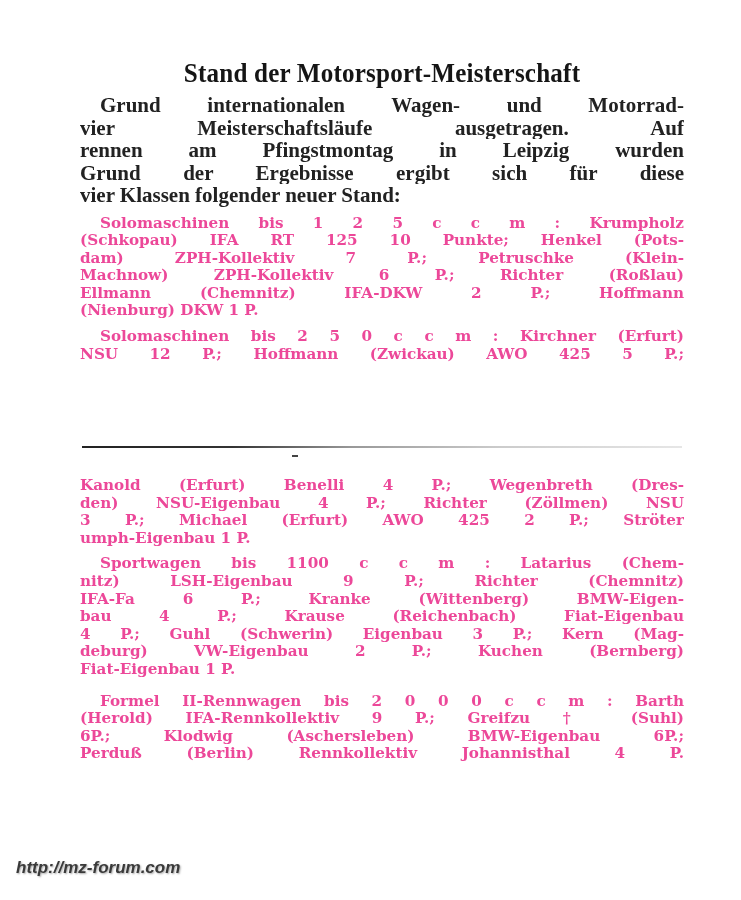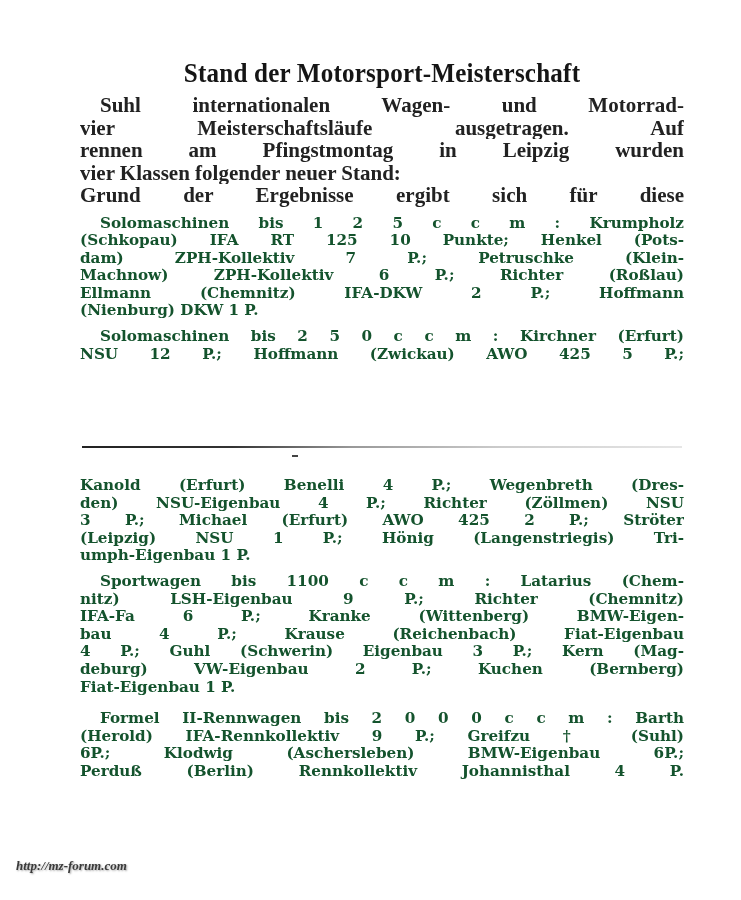--- a/index.html
+++ b/index.html
@@ -23,52 +23,52 @@
       display: block; text-align: justify; text-align-last: justify;
       white-space: nowrap; overflow: hidden;
       font-weight: bold;
     }
     .lead .line {
       font-family: "Liberation Serif", "DejaVu Serif", serif;
       font-size: 21px; line-height: 22.5px; font-weight: bold; color: #222;
     }
     .body-para .line {
       font-family: "DejaVu Serif", "Liberation Serif", serif;
-      font-size: 15.2px; line-height: 17.6px; color: #14532d;
+      font-size: 15.2px; line-height: 17.6px; color: #ec4899;
     }
     .body-para { margin-top: 8px; }
     .line.last { text-align-last: left; }
     .indent { padding-left: 20px; }
     .rule {
       position: absolute; left: 82px; top: 446px; width: 600px; height: 2px;
       background: linear-gradient(to right, #222 0%, #333 25%, #999 45%, #ccc 70%, #e6e6e6 100%);
     }
     .tick {
       position: absolute; left: 292px; top: 455px; width: 6px; height: 5px;
       border-top: 2px solid #444;
     }
     .watermark {
       position: absolute; left: 16px; top: 858px;
-      font-family: Liberation Serif, serif;
-      font-style: italic; font-weight: bold; font-size: 13px; color: #3a3a3a;
+      font-family: Liberation Sans, sans-serif;
+      font-style: italic; font-weight: bold; font-size: 17px; color: #3a3a3a;
       text-shadow: 1px 1px 2px rgba(0,0,0,0.35);
     }
   </style>
 </head>
 <body>
 
 <div class="clip top">
   <h1 class="headline">Stand der Motorsport-Meisterschaft</h1>
 
   <div class="para lead">
-    <span class="line indent">Suhl internationalen Wagen- und Motorrad-</span>
+    <span class="line indent">Grund internationalen Wagen- und Motorrad-</span>
     <span class="line">vier Meisterschaftsläufe ausgetragen. Auf</span>
     <span class="line">rennen am Pfingstmontag in Leipzig wurden</span>
+    <span class="line">Grund der Ergebnisse ergibt sich für diese</span>
     <span class="line last">vier Klassen folgender neuer Stand:</span>
-    <span class="line">Grund der Ergebnisse ergibt sich für diese</span>
   </div>
 
   <div class="para body-para" style="margin-top:8px">
     <span class="line indent">Solomaschinen bis 1 2 5 c c m : Krumpholz</span>
     <span class="line">(Schkopau) IFA RT 125 10 Punkte; Henkel (Pots-</span>
     <span class="line">dam) ZPH-Kollektiv 7 P.; Petruschke (Klein-</span>
     <span class="line">Machnow) ZPH-Kollektiv 6 P.; Richter (Roßlau)</span>
     <span class="line">Ellmann (Chemnitz) IFA-DKW 2 P.; Hoffmann</span>
     <span class="line last">(Nienburg) DKW 1 P.</span>
   </div>
@@ -80,21 +80,20 @@
 </div>
 
 <div class="rule"></div>
 <div class="tick"></div>
 
 <div class="clip bottom">
   <div class="para body-para" style="margin-top:0">
     <span class="line">Kanold (Erfurt) Benelli 4 P.; Wegenbreth (Dres-</span>
     <span class="line">den) NSU-Eigenbau 4 P.; Richter (Zöllmen) NSU</span>
     <span class="line">3 P.; Michael (Erfurt) AWO 425 2 P.; Ströter</span>
-    <span class="line">(Leipzig) NSU 1 P.; Hönig (Langenstriegis) Tri-</span>
     <span class="line last">umph-Eigenbau 1 P.</span>
   </div>
 
   <div class="para body-para" style="">
     <span class="line indent">Sportwagen bis 1100 c c m : Latarius (Chem-</span>
     <span class="line">nitz) LSH-Eigenbau 9 P.; Richter (Chemnitz)</span>
     <span class="line">IFA-Fa 6 P.; Kranke (Wittenberg) BMW-Eigen-</span>
     <span class="line">bau 4 P.; Krause (Reichenbach) Fiat-Eigenbau</span>
     <span class="line">4 P.; Guhl (Schwerin) Eigenbau 3 P.; Kern (Mag-</span>
     <span class="line">deburg) VW-Eigenbau 2 P.; Kuchen (Bernberg)</span>

